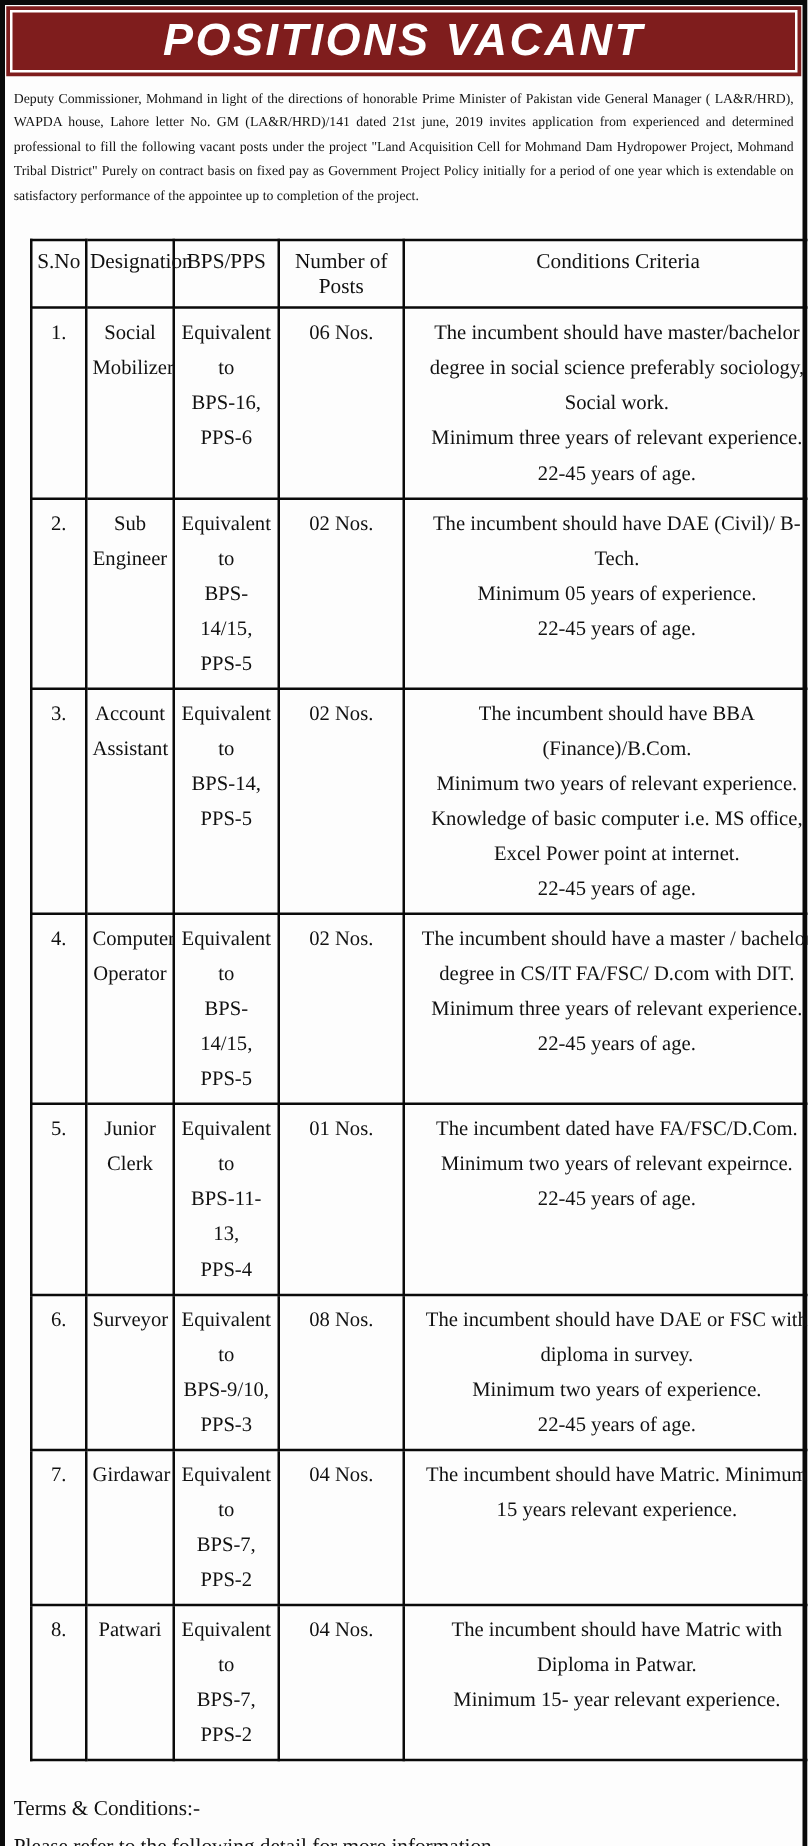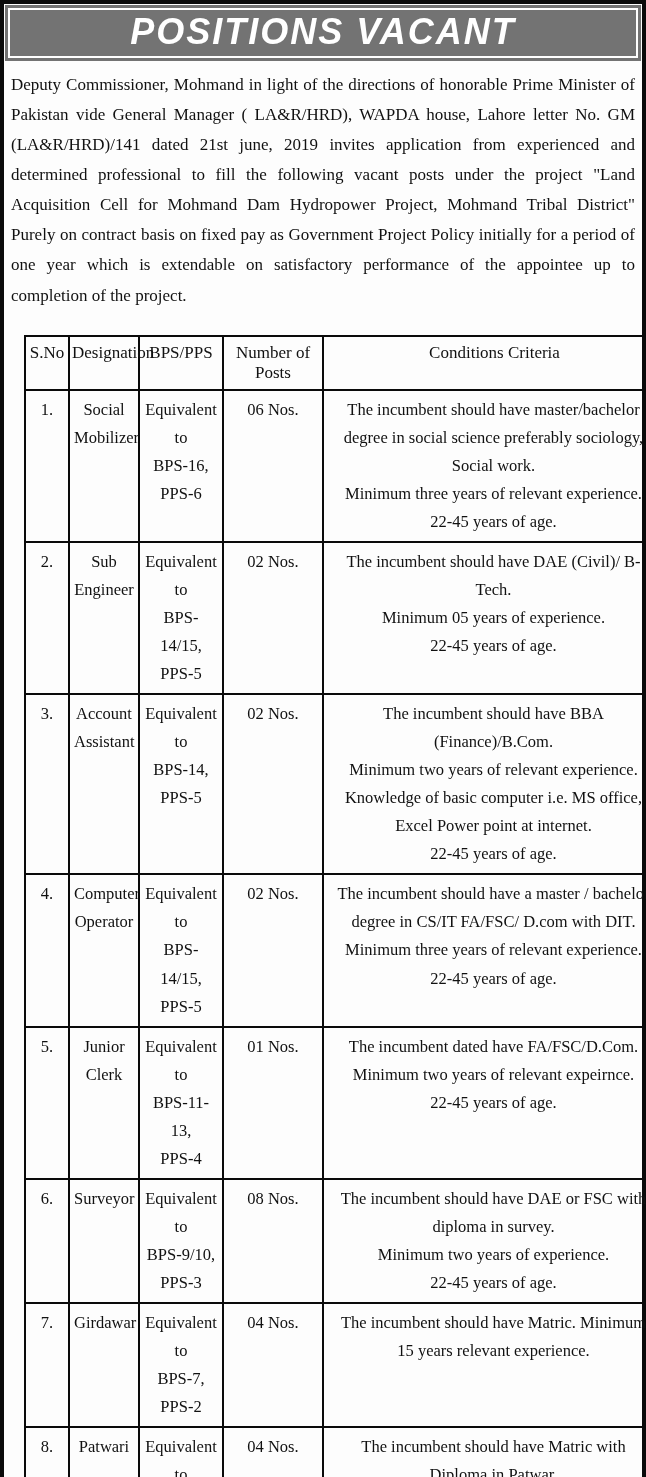--- a/index.html
+++ b/index.html
@@ -3,31 +3,31 @@
 <meta charset="utf-8">
 <style>
   * { margin: 0; padding: 0; box-sizing: border-box; }
   html, body { background: #e8e8e8; }
   body { width: 646px; margin: 0 auto; font-family: "Liberation Serif", serif; color: #111; }
   .page {
     width: 646px; min-height: 1477px; background: #fdfdfd;
     border: 4px solid #0a0a0a; padding: 0 0 6px 0; position: relative;
   }
   
-  .header { background: #737373; margin: 1px; padding: 3px; }
+  .header { background: #7f1d1d; margin: 1px; padding: 3px; }
   .header-inner {
     border: 2px solid #fff; text-align: center; padding: 1px 0 3px 0;
   }
   .header-title {
     font-family: "Liberation Sans", sans-serif; font-style: italic; font-weight: bold;
     font-size: 36px; color: #fff; letter-spacing: 2px; white-space: nowrap;
   }
   
   .intro {
-    padding: 8px 7px 4px 7px; font-size: 17px; line-height: 1.77;
+    padding: 8px 7px 4px 7px; font-size: 11px; line-height: 1.77;
     text-align: justify;
   }
   
   table.positions {
     width: 638px; margin: 20px; border-collapse: collapse; table-layout: fixed;
     font-size: 16.5px;
     border-radius: 31px;
   }
   table.positions th, table.positions td {
     border: 2px solid #0a0a0a; vertical-align: top; padding: 5px 4px;

